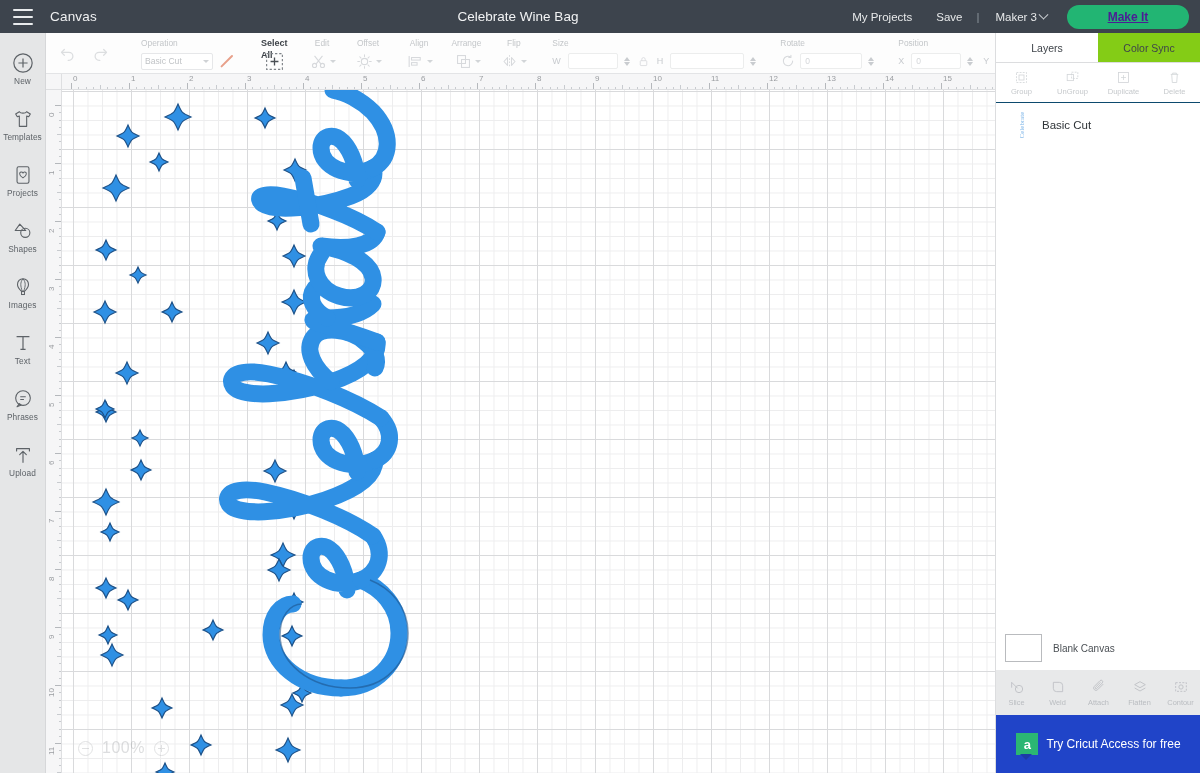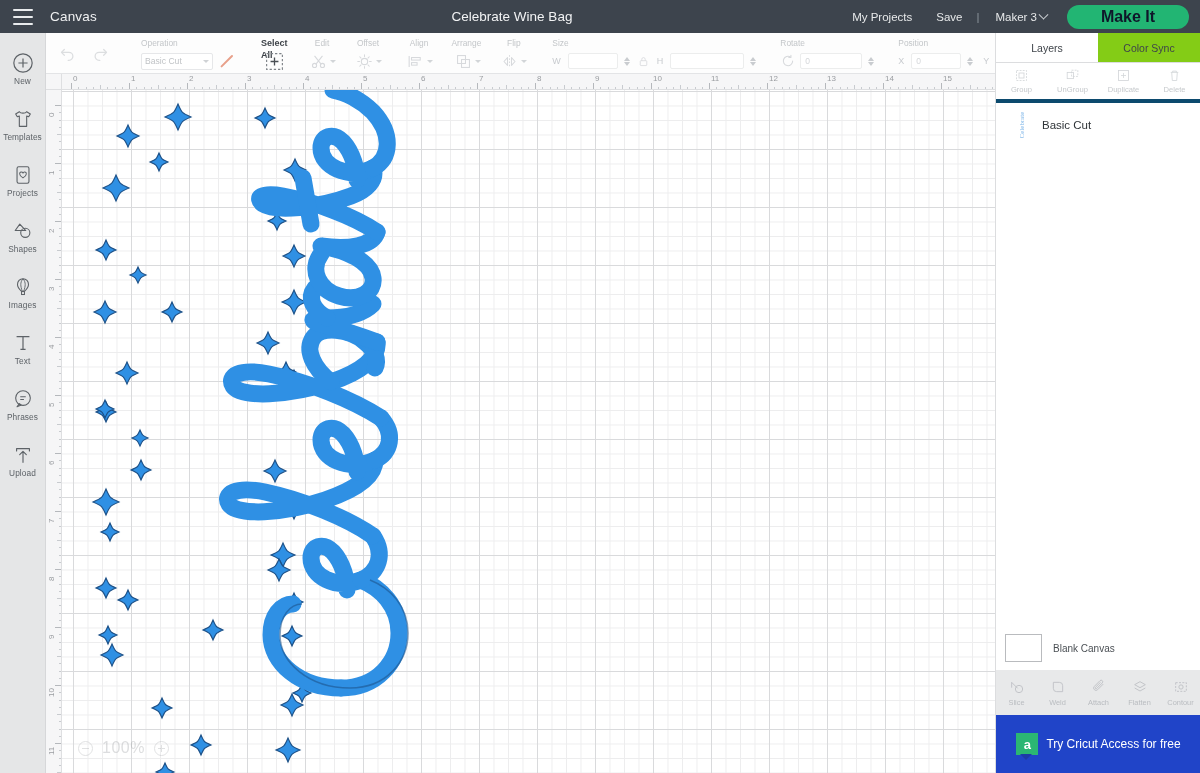--- a/index.html
+++ b/index.html
@@ -14,32 +14,32 @@
   
   .topbar {
     position:absolute; top:0; left:0; width:1200px; height:33px;
     background:#3d444d; display:flex; align-items:center;
   }
   .hamburger { width:46px; height:33px; display:flex; align-items:center; justify-content:center; cursor:pointer; }
   .hamburger span { display:block; width:20px; height:2px; background:#e9ebed; margin:2.5px 0; border-radius:1px; }
   .hamburger-wrap { display:flex; flex-direction:column; }
   .canvas-label { color:#f0f1f2; font-size:13.5px; margin-left:4px; letter-spacing:.2px; }
   .doc-title {
-    position:absolute; left:8px; width:1008px; text-align:center;
+    position:absolute; left:14px; width:1008px; text-align:center;
     color:#f2f3f4; font-size:13.5px; pointer-events:none;
   }
   .topright { margin-left:auto; display:flex; align-items:center; padding-right:11px; gap:0; }
   .topright a { color:#e7e9ea; font-size:11.5px; text-decoration:none; padding:0 12px; cursor:pointer; white-space:nowrap;}
   .topdivider { color:#8d949b; font-size:11.5px; padding:0 2px;}
   .machine { color:#e7e9ea; font-size:11.5px; padding:0 6px 0 14px; cursor:pointer; }
   .chev { display:inline-block; width:7px; height:7px; border-right:1.6px solid #cfd3d7; border-bottom:1.6px solid #cfd3d7;
           transform:rotate(45deg) translate(-2px,-2px); margin-left:3px; }
   .makeit {
-    background:#22b573; color:#0f172a; font-size:16px; font-weight:bold;
-    border:none; border-radius:15px; width:122px; height:24px; margin-left:14px; cursor:pointer;
+    background:#22b573; color:#4c1d95; font-size:12px; font-weight:bold;
+    border:none; border-radius:15px; width:122px; height:24px; margin-left:14px; cursor:pointer;text-decoration:underline;
   }
 
   
   .rail {
     position:absolute; top:33px; left:0; width:46px; height:740px;
     background:#e5e6e7; border-right:1px solid #d6d7d9;
     display:flex; flex-direction:column; align-items:center; padding-top:8px;
   }
   .rail-item { width:46px; height:56px; display:flex; flex-direction:column; align-items:center; justify-content:center; cursor:pointer; gap:2px; }
   .rail-item .lbl { font-size:8.3px; color:#5d6267; letter-spacing:.1px; }
@@ -103,21 +103,21 @@
   .zoom-btn { width:15px;height:15px;border:1.4px solid #9a9da1;border-radius:50%; position:relative; cursor:pointer;}
   .zoom-btn::before { content:""; position:absolute; left:3px; top:6px; width:7px; height:1.4px; background:#9a9da1;}
   .zoom-btn.plus::after { content:""; position:absolute; left:6px; top:3px; width:1.4px; height:7px; background:#9a9da1;}
   .zoom-val { font-size:16px; color:#8f9296; letter-spacing:.5px; }
 
   
   .rpanel { position:absolute; top:33px; left:995px; width:205px; height:740px; background:#fff; border-left:1px solid #dcdddf; }
   .rtabs { display:flex; height:30px; border-bottom:1px solid #dcdddf; }
   .rtab { flex:1; font-size:10.5px; color:#3f444a; display:flex; align-items:center; justify-content:center; cursor:pointer; background:#84cc16;}
   .rtab.active { background:#fff; }
-  .rtools { height:40px; display:flex; border-bottom:4px solid #0c4a6e; }
+  .rtools { height:40px; display:flex; border-bottom:1px solid #0c4a6e; }
   .rtool { flex:1; display:flex; flex-direction:column; align-items:center; justify-content:center; gap:2px; cursor:pointer; }
   .rtool .lbl { font-size:7.6px; color:#c6c9cc; }
   .layer-head { display:flex; align-items:center; padding:8px 10px 0 6px; gap:5px;}
   .tri { width:0;height:0;border-left:4.5px solid #55595e;border-top:3.5px solid transparent;border-bottom:3.5px solid transparent; transform:rotate(90deg); margin-top:2px; cursor:pointer;}
   .layer-title { font-size:13px; color:#2f3438; flex:1; }
   .eye { cursor:pointer; }
   .layer-row { display:flex; align-items:center; gap:10px; padding:9px 0 0 20px; cursor:pointer; }
   .layer-thumb { width:16px; height:26px; display:flex; align-items:center; justify-content:center; }
   .layer-name { font-size:11.5px; color:#2f3438; }
 

